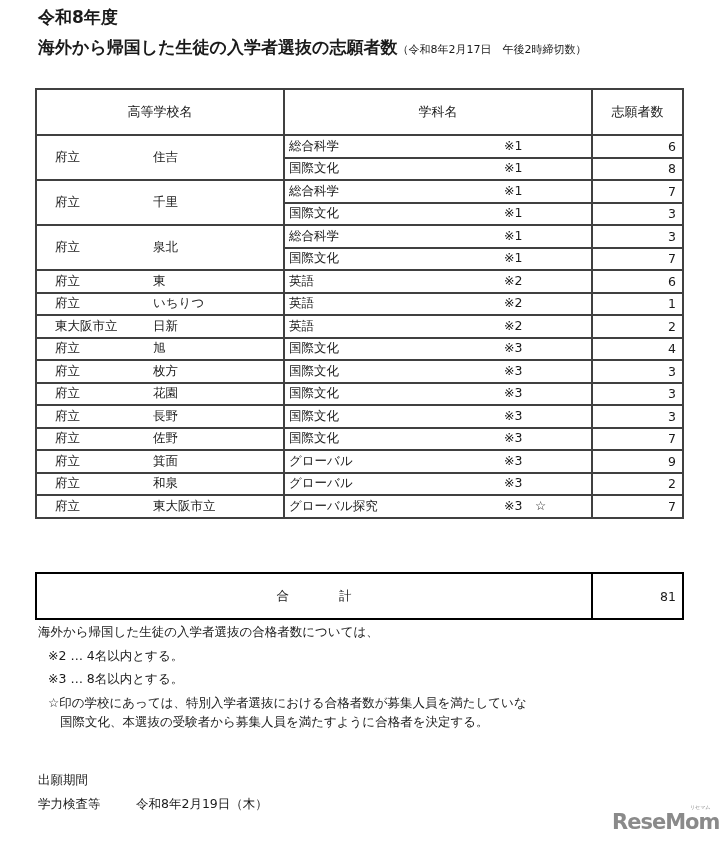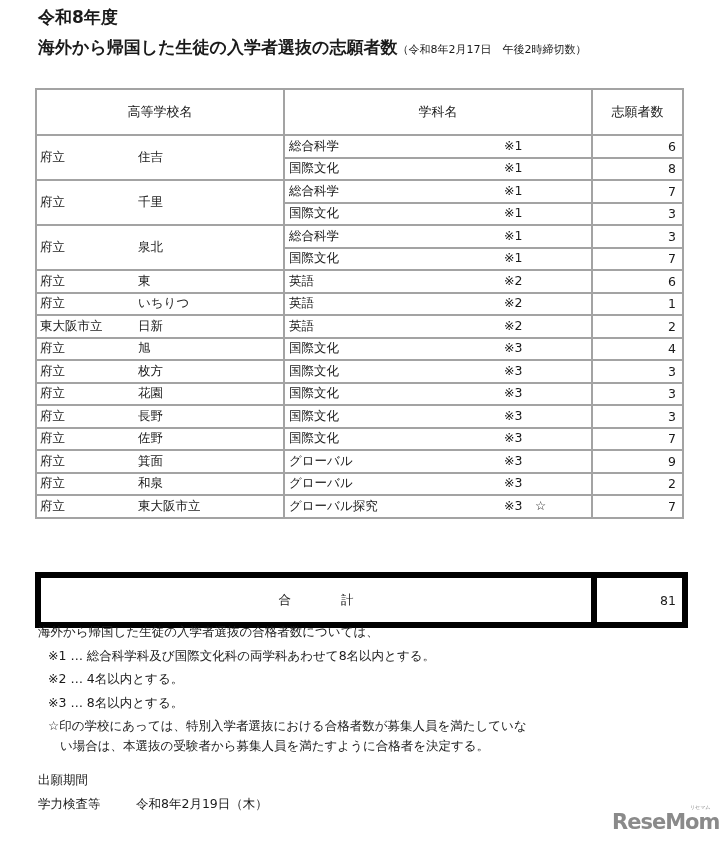--- a/index.html
+++ b/index.html
@@ -16,35 +16,35 @@
       font-size: 17px; font-weight: bold; white-space: nowrap; text-align: right;
     }
     .title2 .sub { font-size: 11px; font-weight: normal; }
 
     table.main {
       position: absolute; left: 35px; top: 88px; width: 647px;
       border-collapse: collapse; table-layout: fixed;
       font-size: 12.5px;
     }
     table.main td, table.main th {
-      border: 2px solid #a3a3a3; padding: 0 4px; height: 20.5px;
+      border: 2px solid #404040; padding: 0 4px; height: 20.5px;
       font-weight: normal; white-space: nowrap; overflow: hidden;
     }
     table.main th { height: 44px; text-align: center; font-size: 13px; }
     table.main td.num { text-align: right; padding-right: 6px; }
-    table.main td.school { padding-left: 3px; }
+    table.main td.school { padding-left: 18px; }
     .pref { display: inline-block; width: 98px; }
     .dept { display: inline-block; width: 215px; }
     .mark { display: inline-block; }
 
     table.total {
       position: absolute; left: 35px; top: 572px; width: 647px;
       border-collapse: collapse; table-layout: fixed; font-size: 12.5px;
     }
-    table.total td { border: 6px solid #000000; height: 20px; padding: 12px 4px; }
+    table.total td { border: 2px solid #000000; height: 20px; padding: 12px 4px; }
     table.total td.label { text-align: center; letter-spacing: 0; }
     table.total td.label span.sp { display: inline-block; width: 50px; }
     table.total td.num { text-align: right; padding-right: 6px; }
 
     .notes { position: absolute; left: 38px; top: 620px; font-size: 12.5px; line-height: 23.5px; }
     .notes .ind { padding-left: 10px; }
     .notes .ind2 { padding-left: 22px; margin-top: -4px; }
 
     .sched { position: absolute; left: 38px; top: 768px; font-size: 12.5px; line-height: 23.5px; }
     .sched .row { display: flex; }
@@ -172,25 +172,24 @@
   <tbody>
       <tr>
     <td class="label"><span>合</span><span class="sp"></span><span>計</span></td>
     <td class="num">81</td>
   </tr>
 </tbody>
   </table>
 
 <div class="notes">
   <div>海外から帰国した生徒の入学者選抜の合格者数については、</div>
-  <div class="ind">※1 … 総合科学科及び国際文化科の両学科あわせて8名以内とする。</div>
   <div class="ind">※2 … 4名以内とする。</div>
   <div class="ind">※3 … 8名以内とする。</div>
   <div class="ind">☆印の学校にあっては、特別入学者選抜における合格者数が募集人員を満たしていな</div>
-  <div class="ind2">い場合は、本選抜の受験者から募集人員を満たすように合格者を決定する。</div>
+  <div class="ind2">国際文化、本選抜の受験者から募集人員を満たすように合格者を決定する。</div>
 </div>
 
 <div class="sched">
   <div class="row">
     <span class="k">出願期間</span>
   </div>
   <div class="row">
     <span class="k">学力検査等</span>
       <span>令和8年2月19日（木）</span>
   </div>

